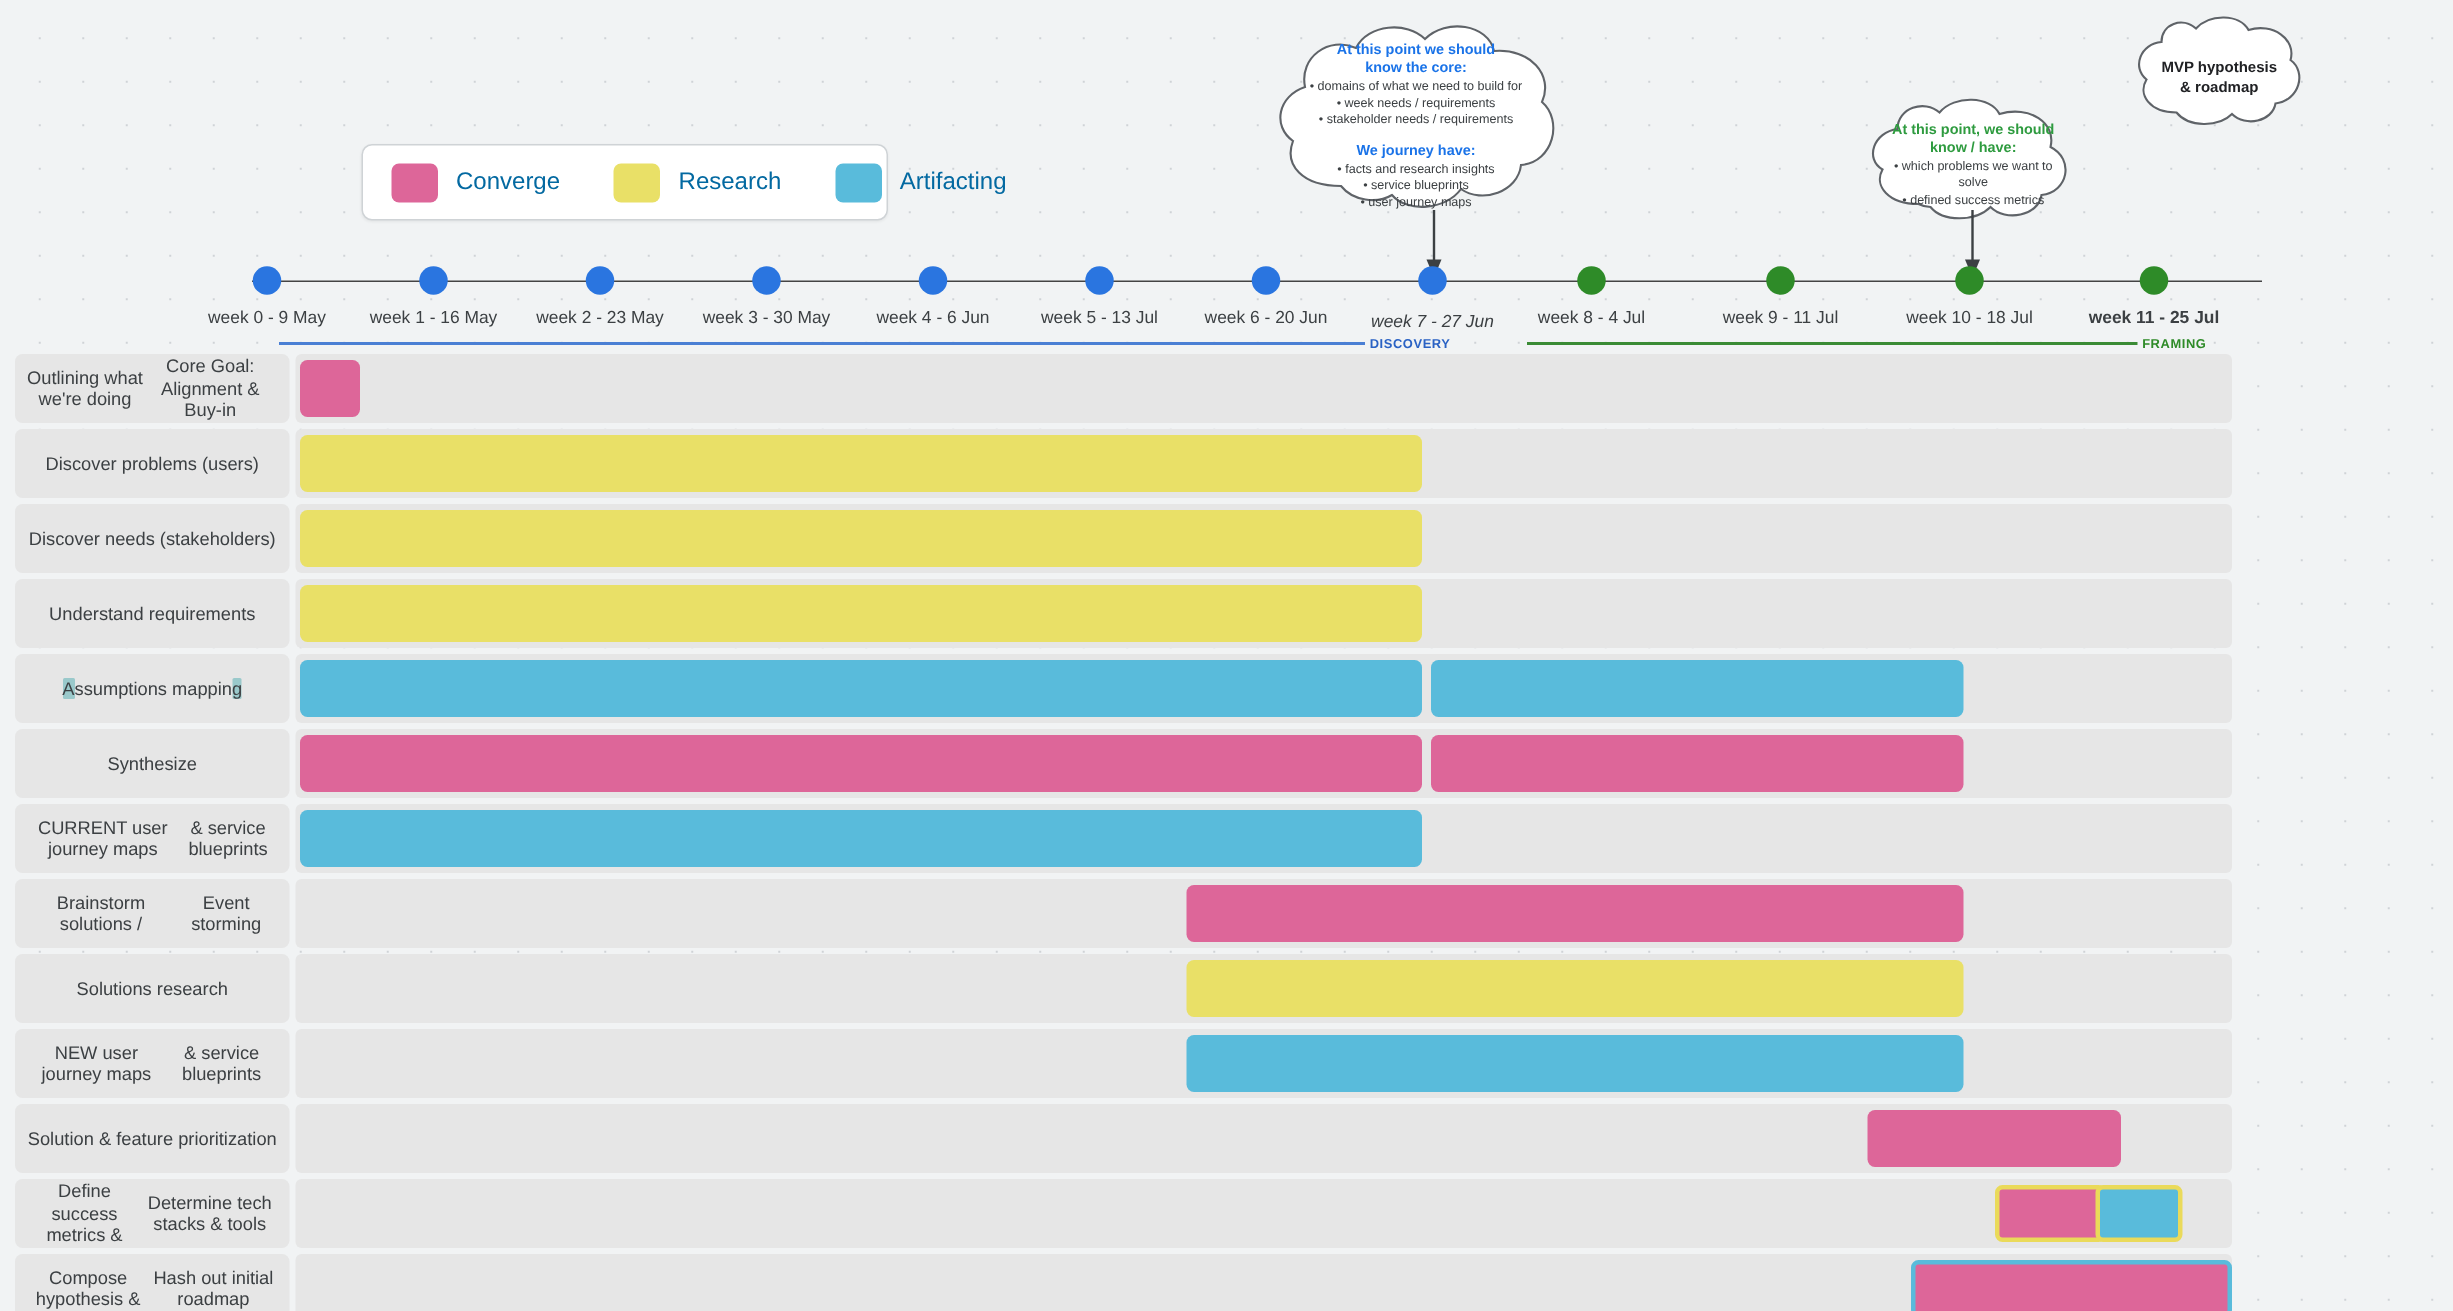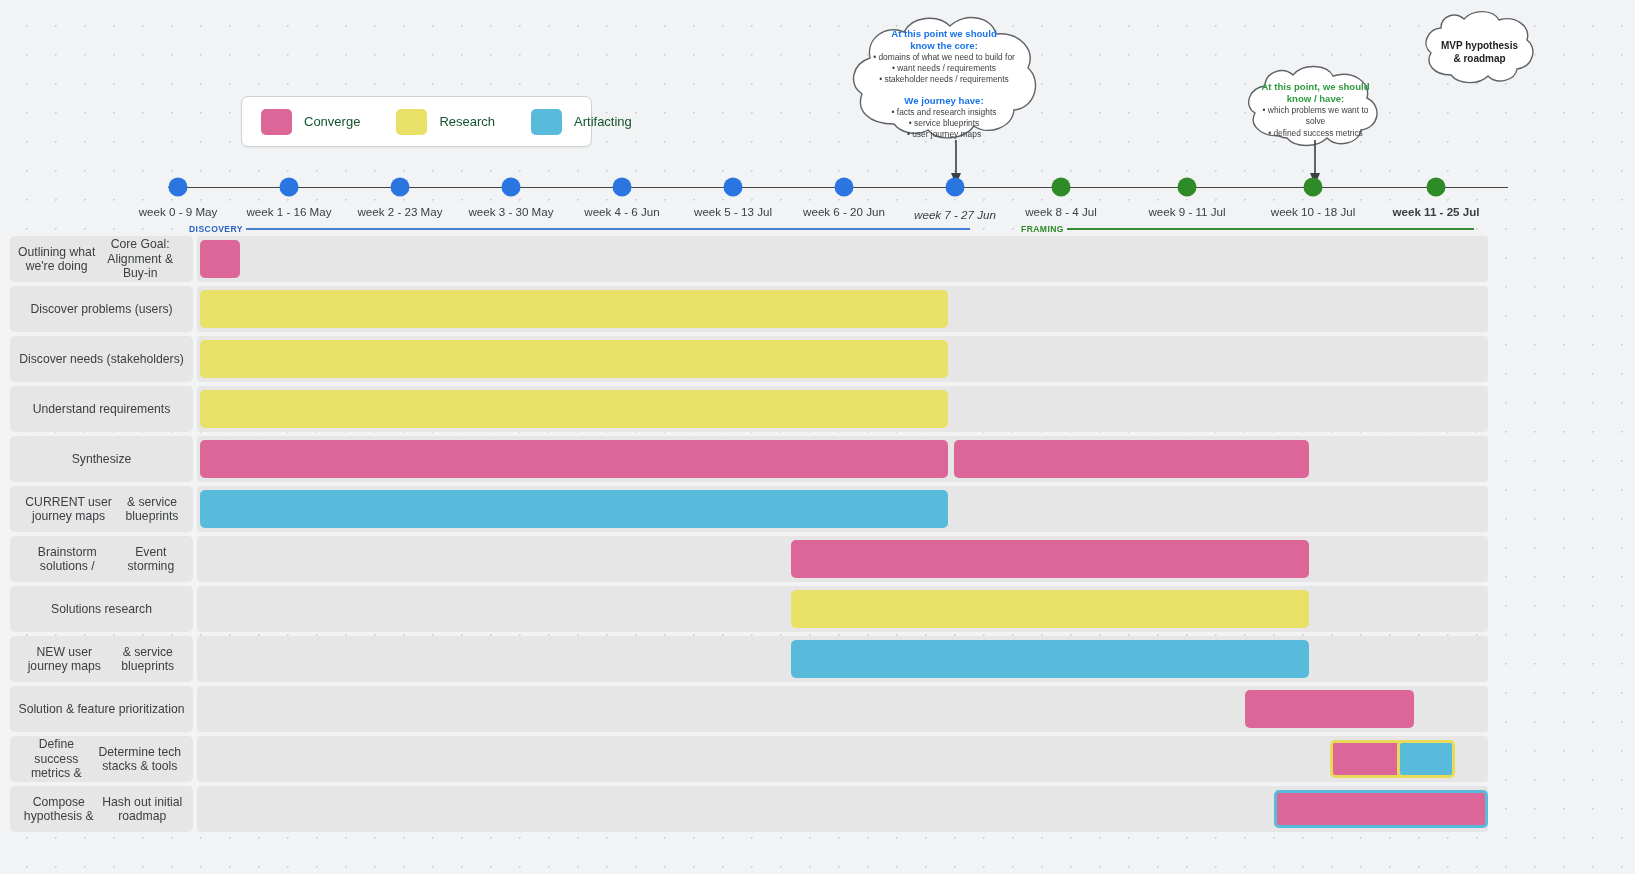--- a/index.html
+++ b/index.html
@@ -24,21 +24,21 @@
     width: 351px; height: 51px;
     background: #ffffff;
     border: 1px solid #cfd3d6;
     border-radius: 7px;
     display: flex; align-items: center;
     padding-left: 19px;
     box-shadow: 0 1px 2px rgba(0,0,0,0.06);
   }
   .legend-item { display: flex; align-items: center; margin-right: 36px; }
   .legend-swatch { width: 31px; height: 26px; border-radius: 5px; margin-right: 12px; }
-  .legend-label { font-size: 13px; color: #14532d; }
+  .legend-label { font-size: 16px; color: #0369a1; }
 
   
   .cloud { position: absolute; }
   .cloud svg { position: absolute; left: 0; top: 0; overflow: visible; }
   .cloud-text {
     position: absolute; left: 0; top: 0;
     width: 100%; height: 100%;
     display: flex; flex-direction: column;
     align-items: center; justify-content: center;
     text-align: center;
@@ -70,21 +70,21 @@
   .tl-dot.blue { background: #2a75e0; }
   .tl-dot.green { background: #2e8b28; }
   .tl-label {
     position: absolute; transform: translateX(-50%);
     font-size: 11.6px; color: #3c4043; white-space: nowrap;
   }
 
   
   .phase {
     position: absolute; height: 10px;
-    display: flex; align-items: center; justify-content: flex-start;
+    display: flex; align-items: center; justify-content: flex-end;
   }
   .phase-rule { position: absolute; left: 0; right: 0; top: 4px; height: 2.4px; }
   .phase-name {
     position: relative; z-index: 2;
     font-size: 8.6px; font-weight: bold; letter-spacing: .4px;
     padding: 0 3px; background: #f1f3f4;
   }
   #phase-discovery { left: 186px; top: 224px; width: 784px; }
   #phase-discovery .phase-rule { background: #4a7fd4; }
   #phase-discovery .phase-name { color: #2a62c4; }
@@ -154,21 +154,21 @@
                C 174 18, 190 36, 182 54
                C 196 66, 190 94, 168 96
                C 166 114, 142 122, 128 112
                C 118 126, 92 128, 82 116
                C 72 122, 56 120, 48 110 Z" fill="#ffffff" stroke="#5f6368" stroke-width="1.4"></path>
     </svg>
     <div class="cloud-text">
       <div class="cloud-head">At this point we should</div>
       <div class="cloud-head">know the core:</div>
       <div class="cloud-line">• domains of what we need to build for</div>
-      <div class="cloud-line">• want needs / requirements</div>
+      <div class="cloud-line">• week needs / requirements</div>
       <div class="cloud-line">• stakeholder needs / requirements</div>
       <div class="cloud-gap"></div>
       <div class="cloud-head">We journey have:</div>
       <div class="cloud-line">• facts and research insights</div>
       <div class="cloud-line">• service blueprints</div>
       <div class="cloud-line">• user journey maps</div>
     </div>
   </div>
   <svg class="cloud-arrow" style="left:944px; top:140px;" width="24" height="46">
     <line x1="12" y1="0" x2="12" y2="36" stroke="#3c4043" stroke-width="1.6"></line>
@@ -285,20 +285,29 @@
       </div>
       <div class="row" style="height: 46px;">
         <div class="row-label">
           <span>Understand requirements</span>
         </div>
         <div class="row-track">
           <div class="bar research" style="left: 3px; width: 748px;"></div>
         </div>
       </div>
       <div class="row" style="height: 46px;">
+        <div class="row-label" style="position: absolute;">
+          <span><span class="sel-mark">A</span>ssumptions mappin<span class="sel-mark">g</span></span>
+        </div>
+        <div class="row-track">
+          <div class="bar artifacting" style="left: 3px; width: 748px;"></div>
+          <div class="bar artifacting" style="left: 757px; width: 355px;"></div>
+        </div>
+      </div>
+      <div class="row" style="height: 46px;">
         <div class="row-label">
           <span>Synthesize</span>
         </div>
         <div class="row-track">
           <div class="bar converge" style="left: 3px; width: 748px;"></div>
           <div class="bar converge" style="left: 757px; width: 355px;"></div>
         </div>
       </div>
       <div class="row" style="height: 46px;">
         <div class="row-label">

